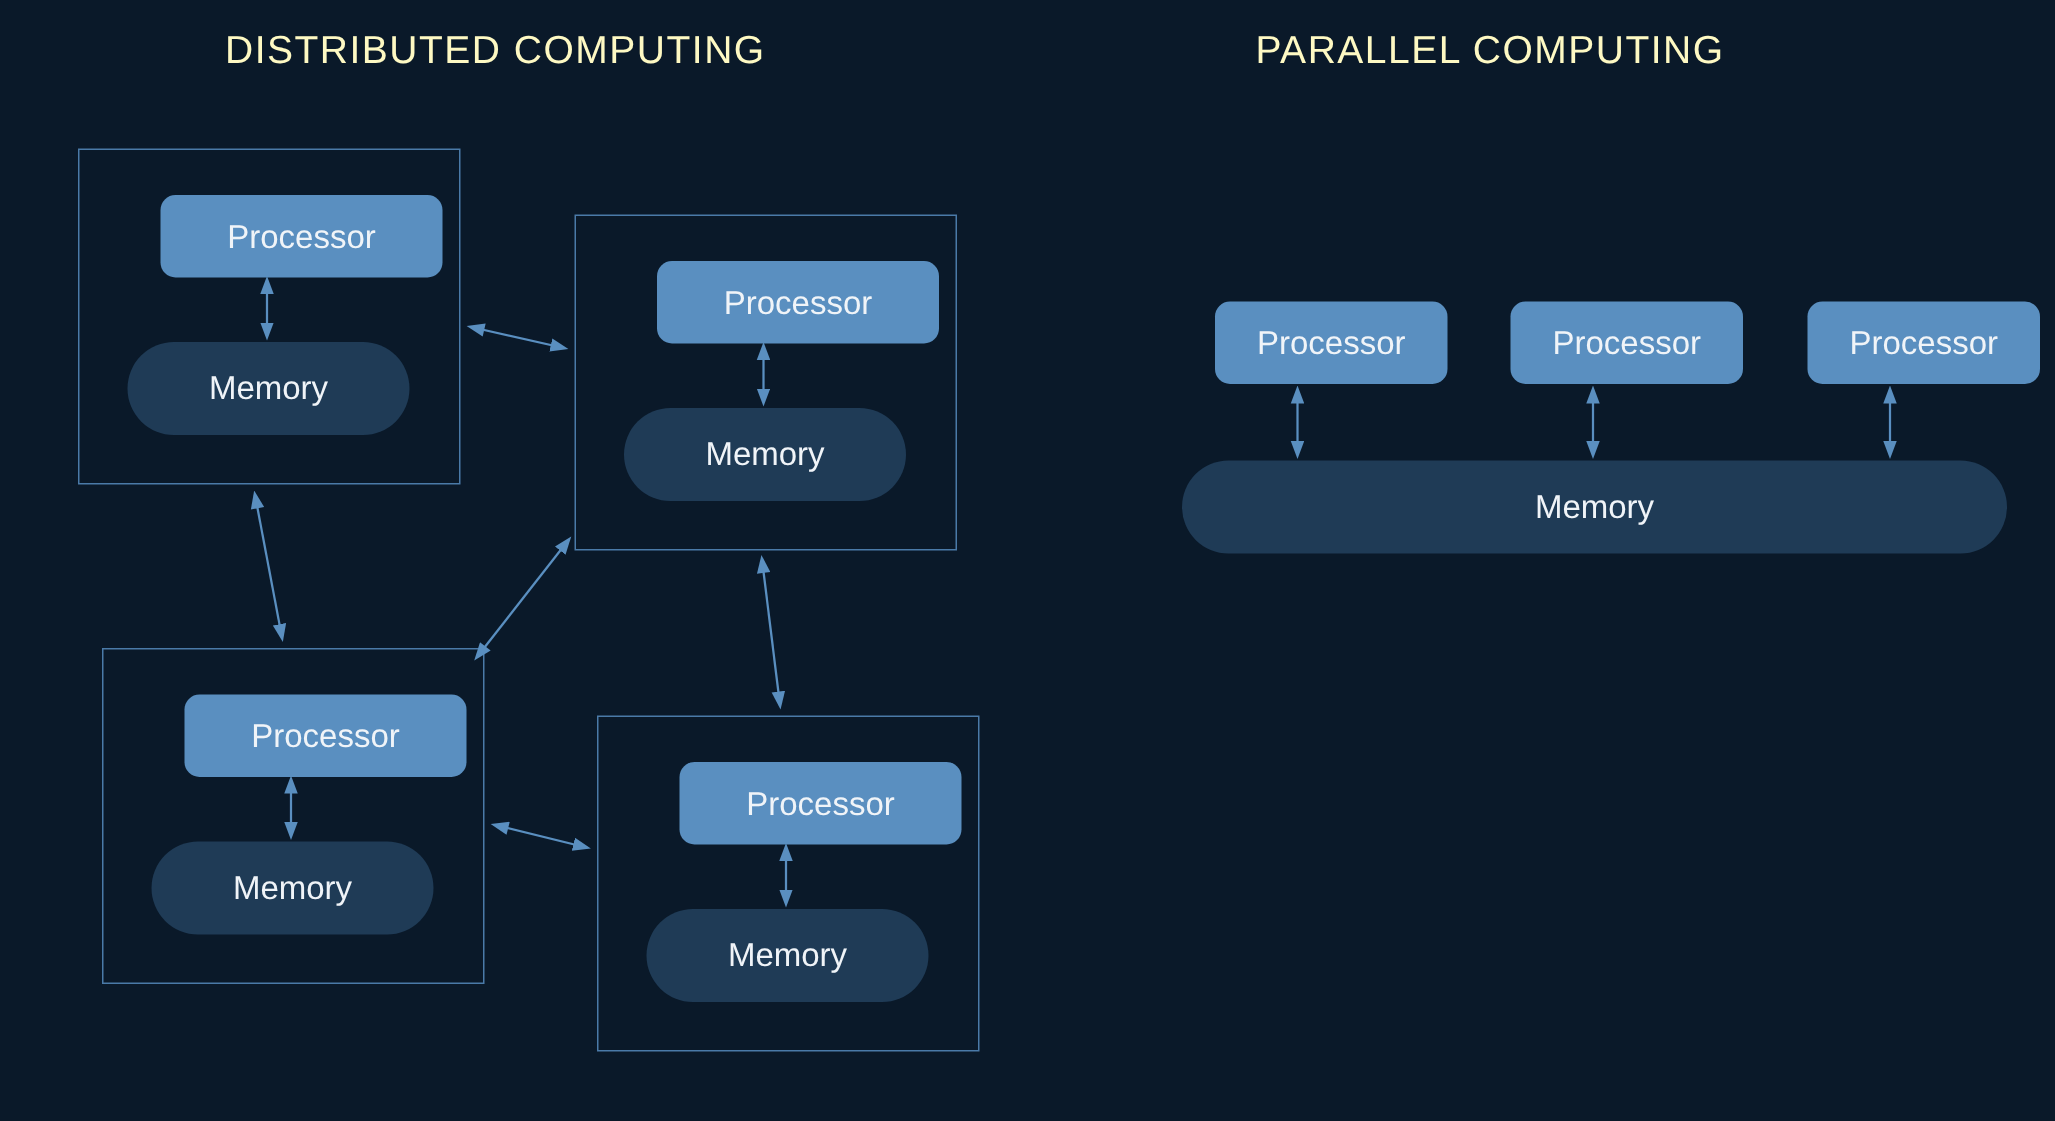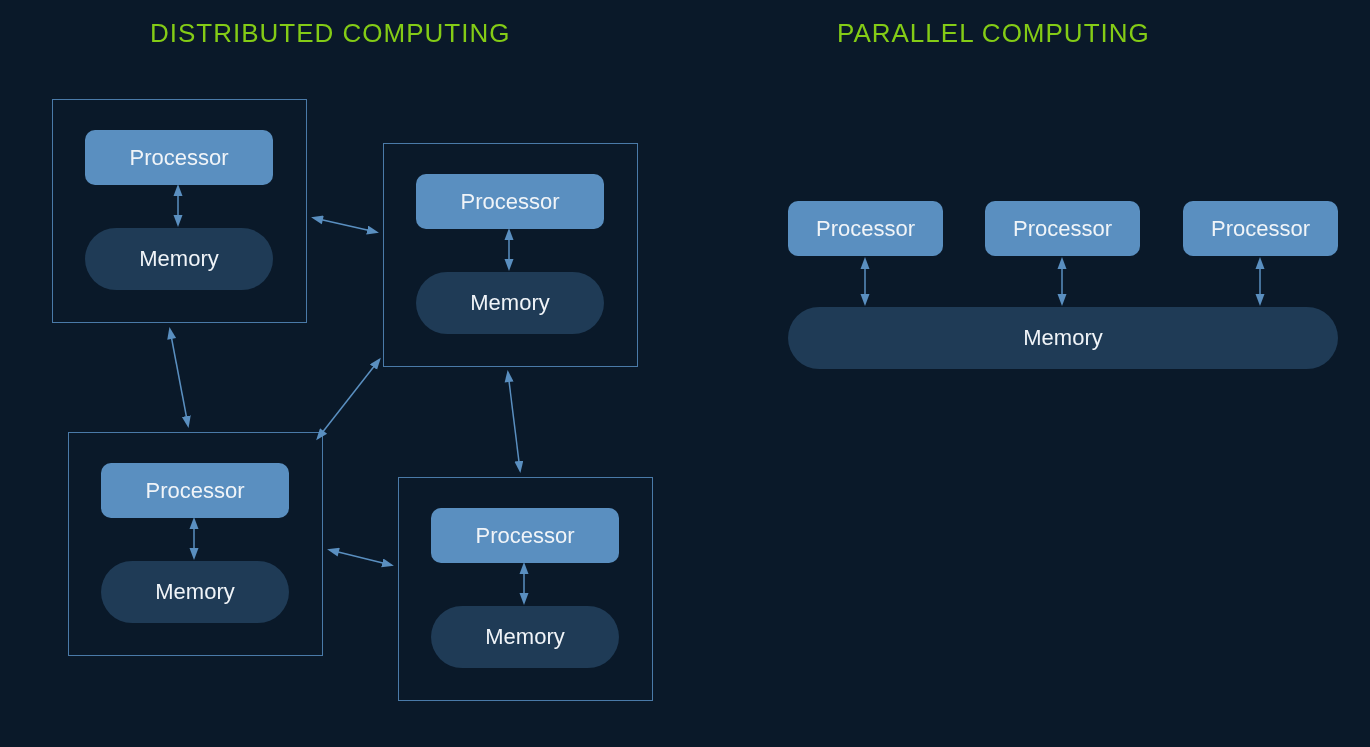--- a/index.html
+++ b/index.html
@@ -6,40 +6,41 @@
   body {
     width: 1370px;
     height: 747px;
     background: #0a1929;
     font-family: Arial, Helvetica, sans-serif;
     position: relative;
     overflow: hidden;
   }
   .title {
     position: absolute;
-    color: #84cc16;
+    color: #fef9c3;
     font-size: 26px;
     letter-spacing: 1px;
     font-weight: 400;
   }
   .node-container {
     position: absolute;
     border: 1px solid #4a7aa8;
     background: transparent;
   }
   .proc-box {
     position: absolute;
     background: #5a8fc0;
     border-radius: 10px;
     color: #f0f4f8;
     font-size: 22px;
     display: flex;
     align-items: center;
     justify-content: center;
     font-weight: 400;
+    margin-left: 22px;
   }
   .mem-box {
     position: absolute;
     background: #1f3b56;
     color: #f0f4f8;
     font-size: 22px;
     display: flex;
     align-items: center;
     justify-content: center;
     font-weight: 400;

